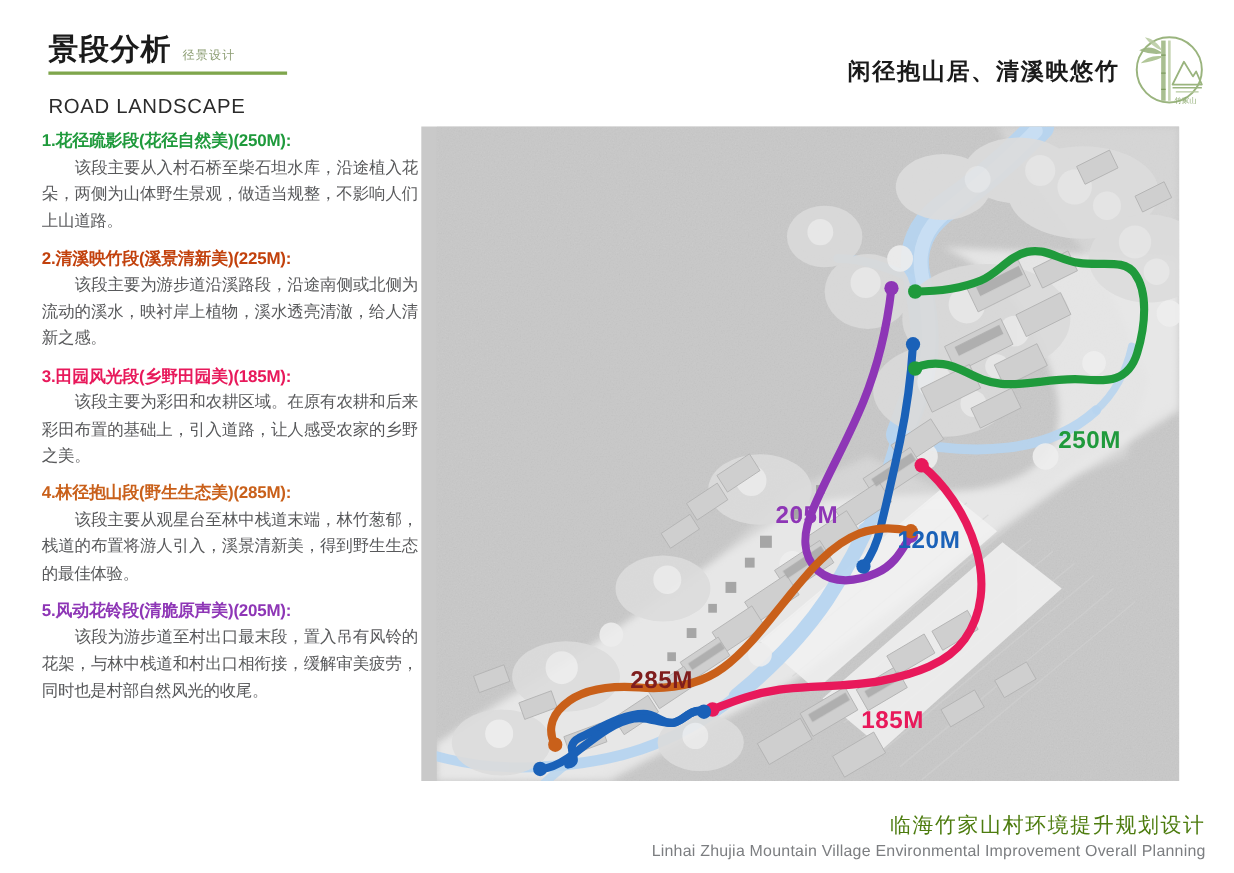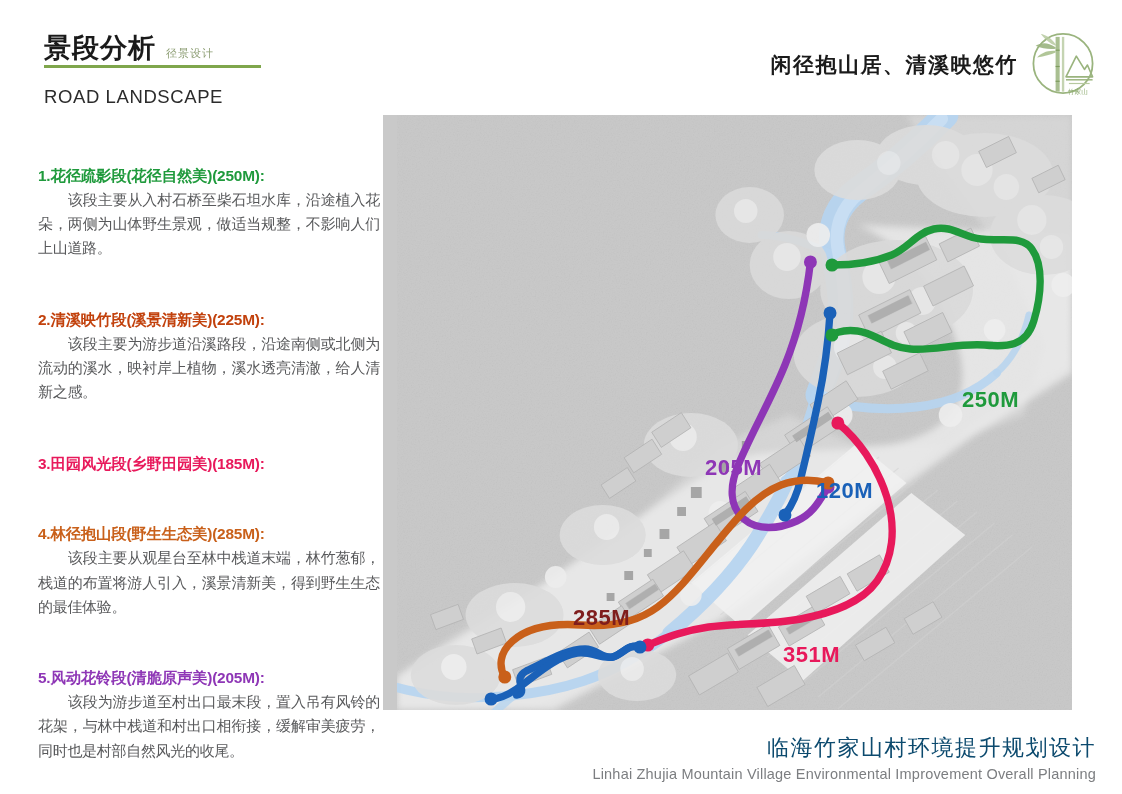--- a/index.html
+++ b/index.html
@@ -19,20 +19,21 @@
   
   .title-block {
     position: absolute;
     left: 44px; top: 34px;
     width: 300px;
   }
   .title-row {
     display: flex;
     align-items: baseline;
     gap: 10px;
+    font-family: Liberation Mono, monospace;
   }
   .title-cn {
     font-size: 27px;
     font-weight: bold;
     color: #1a1a1a;
     letter-spacing: 1px;
     line-height: 1.05;
   }
   .title-sub {
     font-size: 11px;
@@ -70,21 +71,21 @@
     width: 74px; height: 74px;
     flex: 0 0 auto;
   }
 
   
   .desc-col {
     position: absolute;
     left: 38px; top: 117px;
     width: 342px;
   }
-  .sec { margin-bottom: 10px; margin-top: 47px; }
+  .sec { margin-bottom: 10px; }
   .sec-head {
     font-size: 15.4px;
     font-weight: bold;
     line-height: 1.55;
     letter-spacing: -0.2px;
   }
   .sec-body {
     font-size: 15px;
     color: #58595b;
     line-height: 1.62;
@@ -113,22 +114,22 @@
     pointer-events: none;
   }
 
   
   .footer {
     position: absolute;
     right: 26px; bottom: 12px;
     text-align: right;
   }
   .footer-cn {
-    font-size: 22px;
-    color: #0c4a6e;
+    font-size: 19px;
+    color: #4d7c0f;
     letter-spacing: 1.5px;
   }
   .footer-en {
     margin-top: 3px;
     font-size: 14.5px;
     color: #7c7e81;
     letter-spacing: 0.2px;
   }
 </style>
 </head>
@@ -177,20 +178,21 @@
       <div class="sec-body">该段主要从入村石桥至柴石坦水库，沿途植入花朵，两侧为山体野生景观，做适当规整，不影响人们上山道路。</div>
     </div>
 
     <div class="sec">
       <div class="sec-head" style="color:#c2410c">2.清溪映竹段(溪景清新美)(225M):</div>
       <div class="sec-body">该段主要为游步道沿溪路段，沿途南侧或北侧为流动的溪水，映衬岸上植物，溪水透亮清澈，给人清新之感。</div>
     </div>
 
     <div class="sec">
       <div class="sec-head" style="color:#e8195b">3.田园风光段(乡野田园美)(185M):</div>
+      <div class="sec-body">该段主要为彩田和农耕区域。在原有农耕和后来彩田布置的基础上，引入道路，让人感受农家的乡野之美。</div>
     </div>
 
     <div class="sec">
       <div class="sec-head" style="color:#c9601a">4.林径抱山段(野生生态美)(285M):</div>
       <div class="sec-body">该段主要从观星台至林中栈道末端，林竹葱郁，栈道的布置将游人引入，溪景清新美，得到野生生态的最佳体验。</div>
     </div>
 
     <div class="sec">
       <div class="sec-head" style="color:#8e36b6">5.风动花铃段(清脆原声美)(205M):</div>
       <div class="sec-body">该段为游步道至村出口最末段，置入吊有风铃的花架，与林中栈道和村出口相衔接，缓解审美疲劳，同时也是村部自然风光的收尾。</div>
@@ -435,21 +437,21 @@
         <circle cx="256" cy="530" r="6.6" fill="#e8195b"></circle>
         <circle cx="248" cy="532" r="6.6" fill="#1a61b8"></circle>
         <circle cx="96" cy="584" r="6.6" fill="#1a61b8"></circle>
       </g>
     </svg>
 
     <span class="len-label" style="left:579px; top:272px; color:#1f9a3c;">250M</span>
     <span class="len-label" style="left:433px; top:363px; color:#1a61b8;">120M</span>
     <span class="len-label" style="left:322px; top:340px; color:#8e36b6;">205M</span>
     <span class="len-label" style="left:190px; top:490px; color:#7f1d1d;">285M</span>
-    <span class="len-label" style="left:400px; top:527px; color:#e8195b;">351M</span>
+    <span class="len-label" style="left:400px; top:527px; color:#e8195b;">185M</span>
 
   </div>
 
   <div class="footer">
     <div class="footer-cn">临海竹家山村环境提升规划设计</div>
     <div class="footer-en">Linhai Zhujia Mountain Village Environmental Improvement Overall Planning</div>
   </div>
 
 </div>
 

